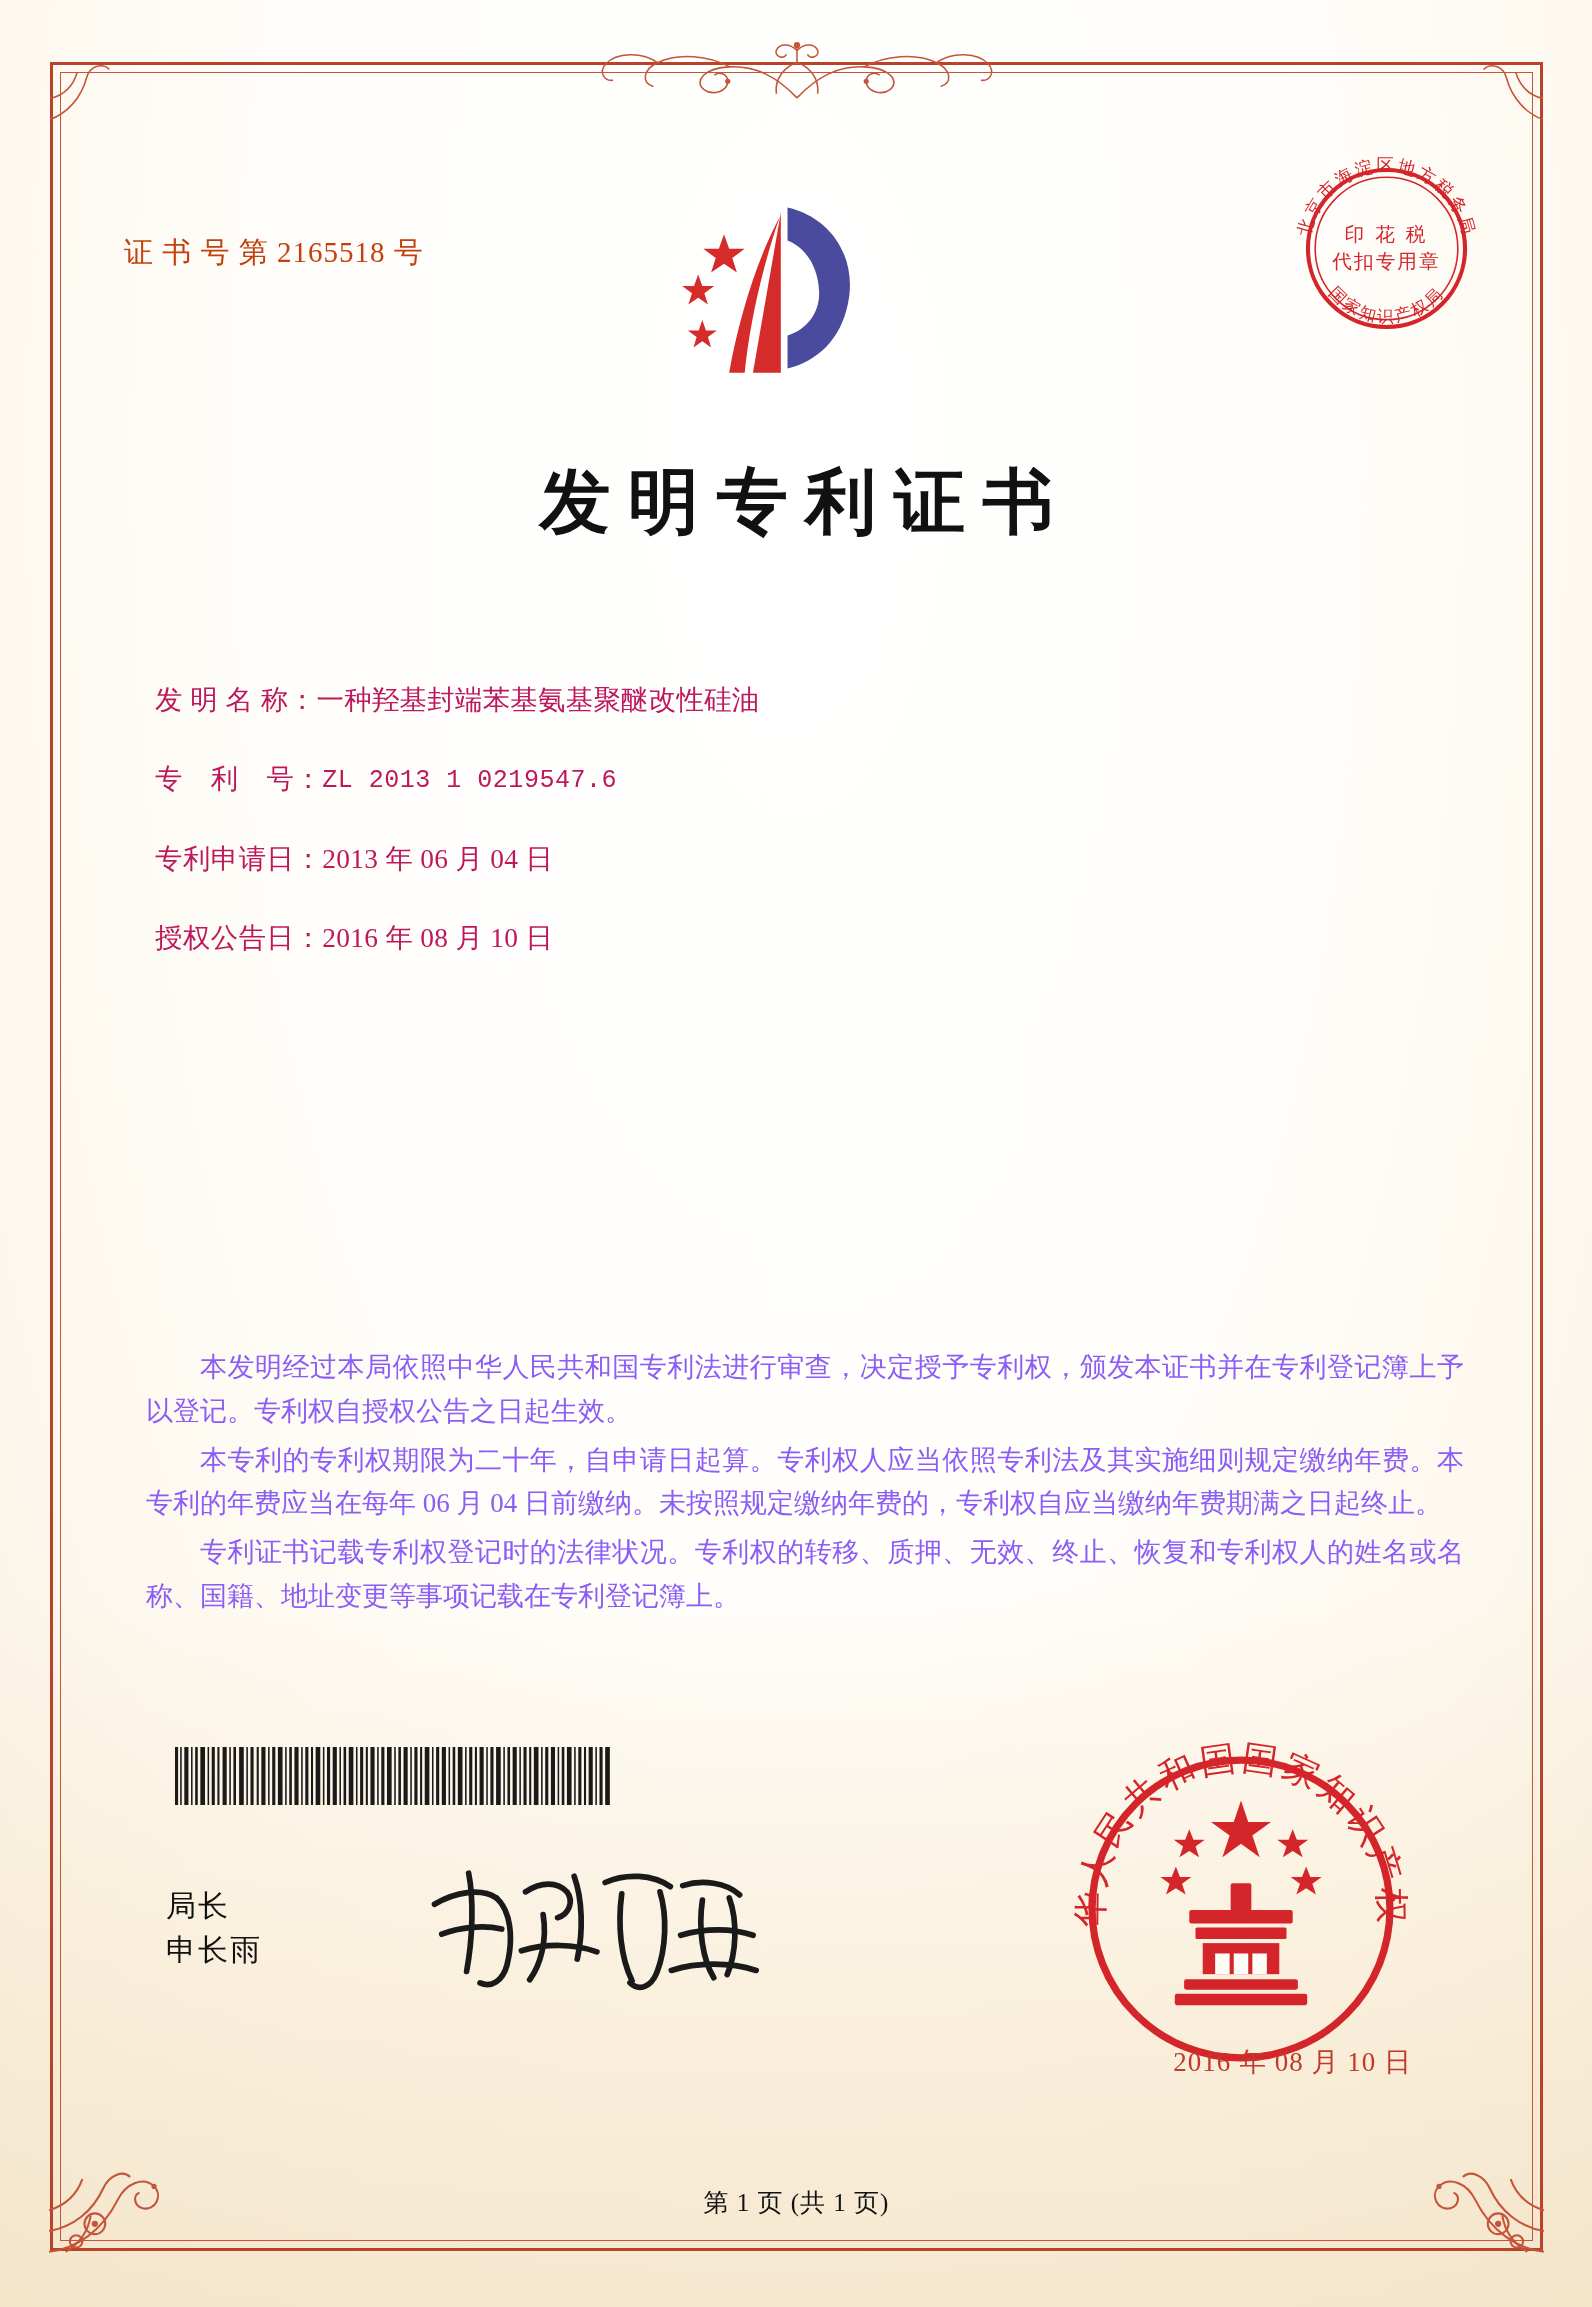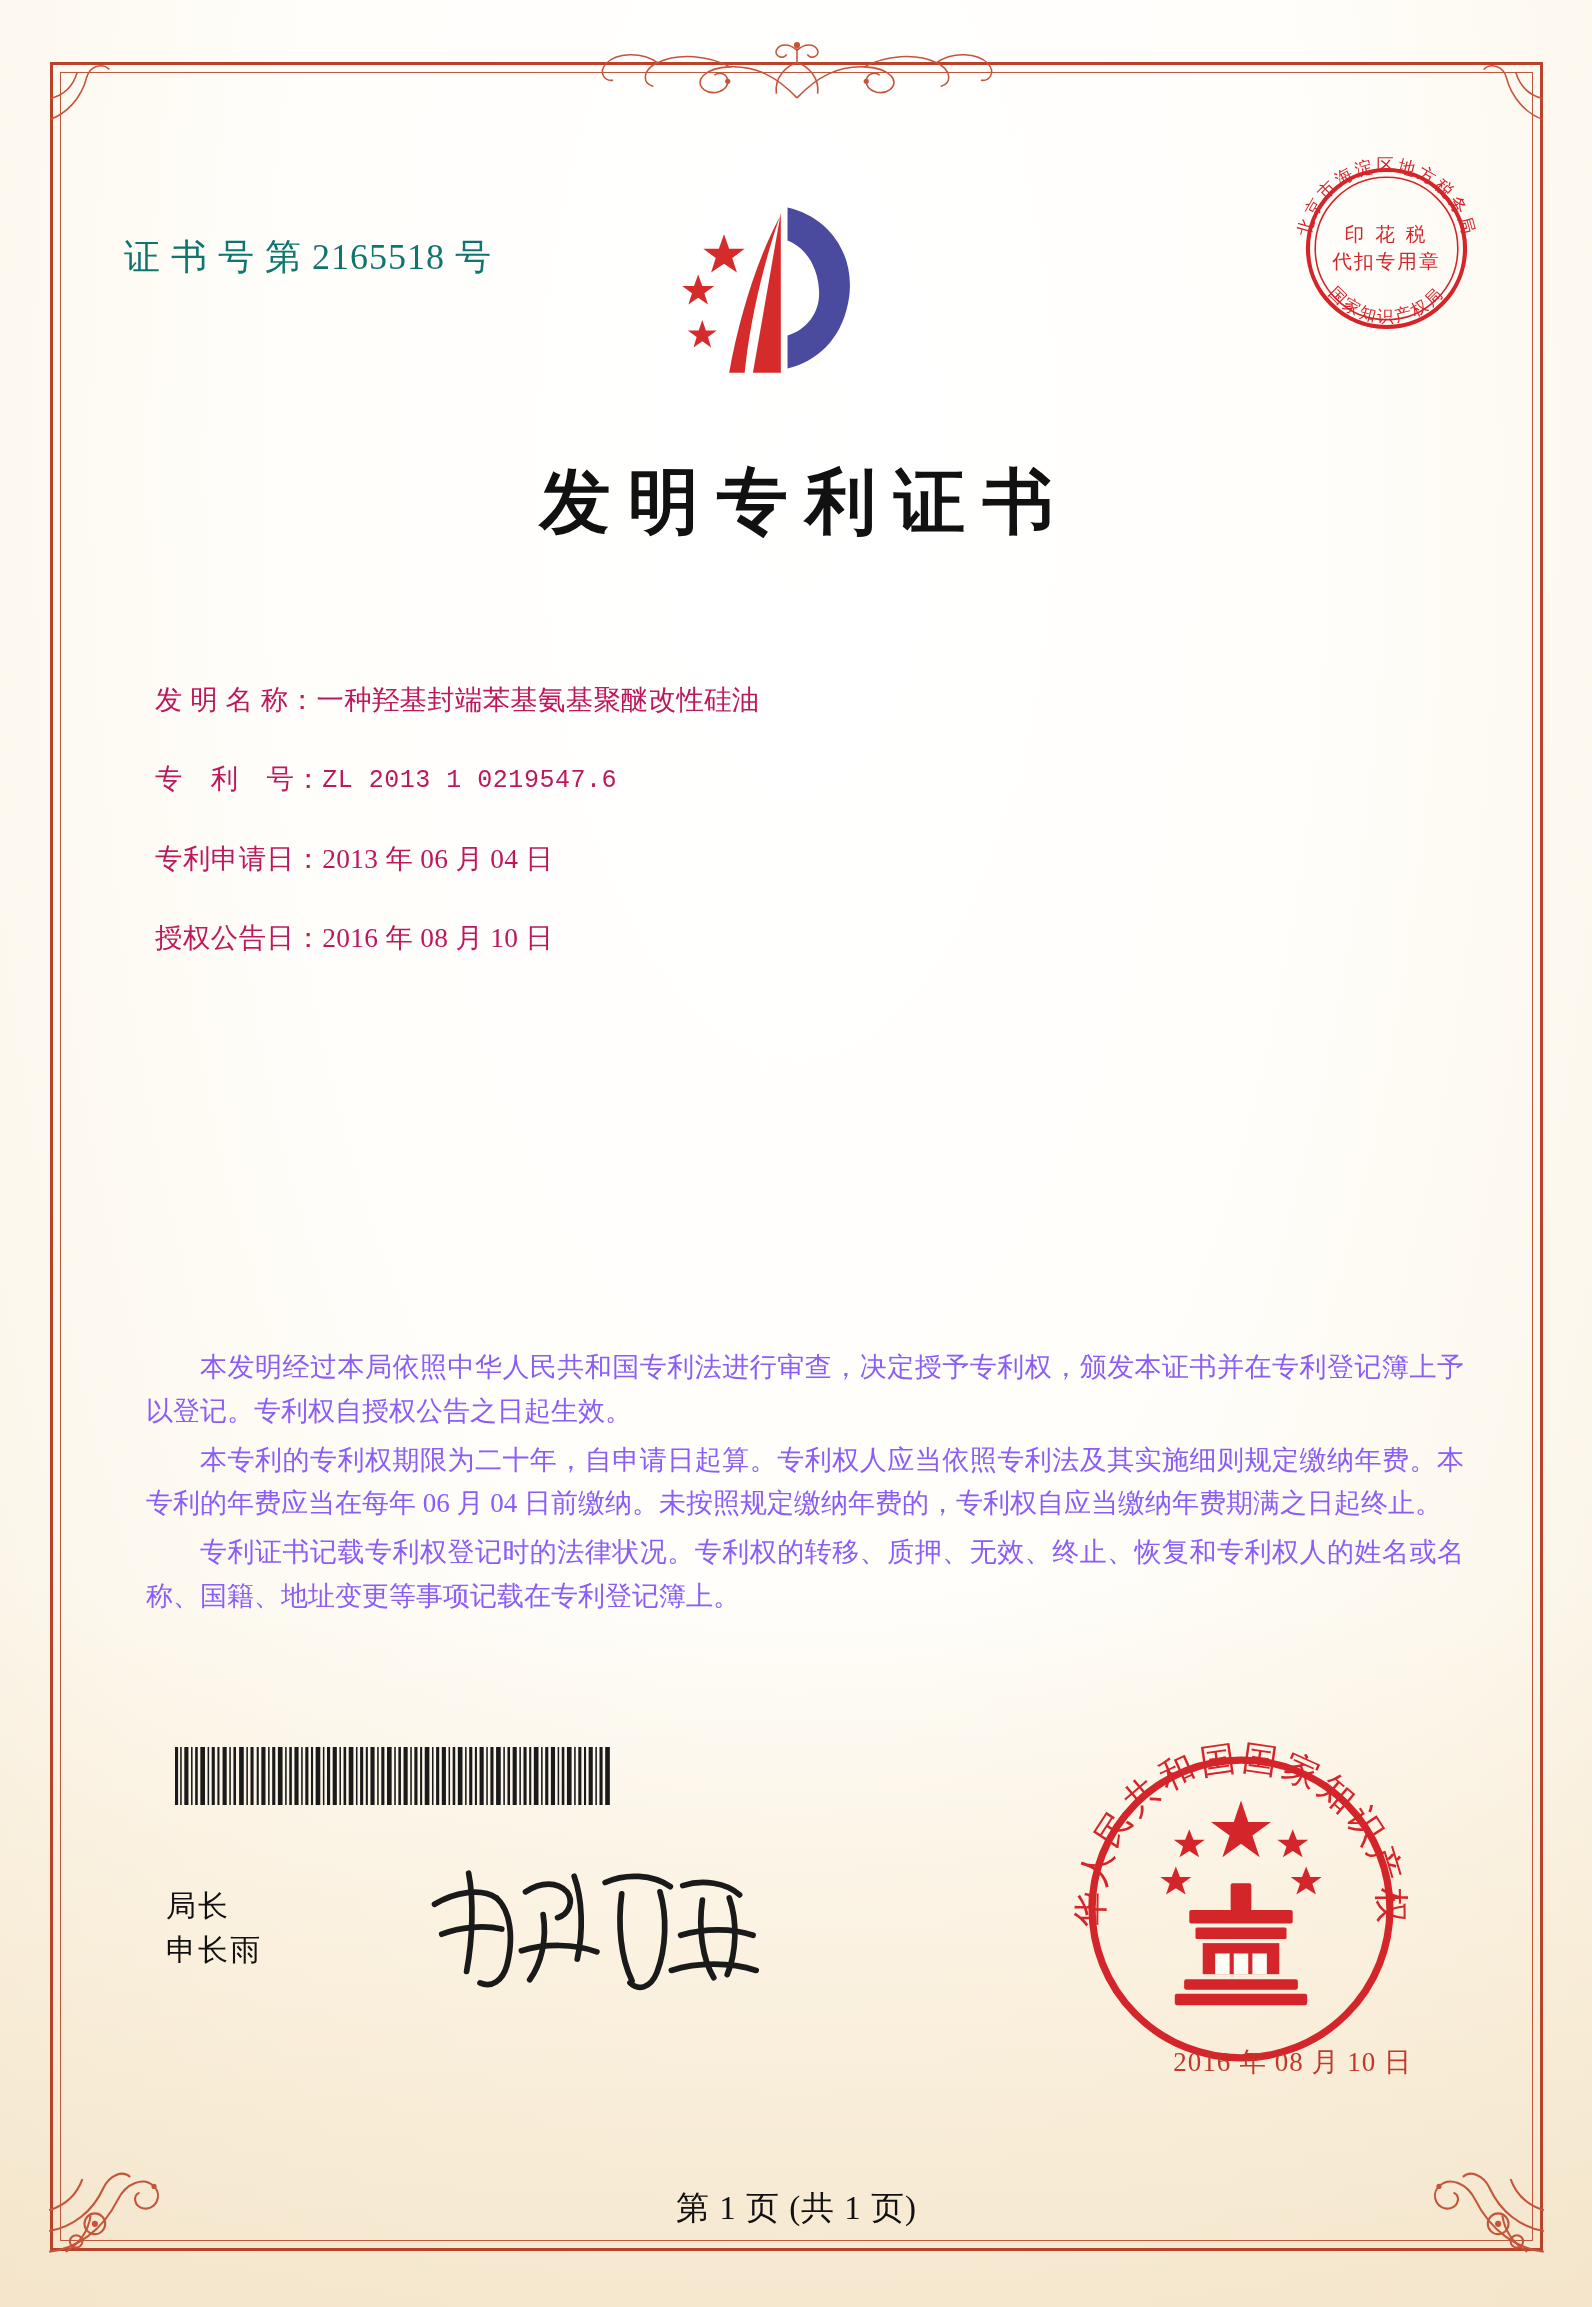--- a/index.html
+++ b/index.html
@@ -97,22 +97,22 @@
     font-weight: 700;
     color: #111;
     font-family: "DejaVu Serif", "Liberation Serif", serif;
   }
 
   
   #cert-no {
     position: absolute;
     left: 124px;
     top: 233px;
-    font-size: 36px;
-    color: #0f766e;
+    font-size: 29px;
+    color: #c2410c;
     letter-spacing: 1px;
   }
 
   
   #fields {
     position: absolute;
     left: 155px;
     top: 683px;
     right: 135px;
   }
@@ -198,21 +198,21 @@
     letter-spacing: 1px;
     font-family: "Liberation Serif", serif;
   }
 
   
   #page-footer {
     position: absolute;
     left: 0; right: 0;
     top: 2186px;
     text-align: center;
-    font-size: 33px;
+    font-size: 25px;
     color: #111;
     letter-spacing: 1px;
   }
 </style>
 </head>
 <body>
 
 <div id="page">
 
   <div id="paper-bg"></div>

